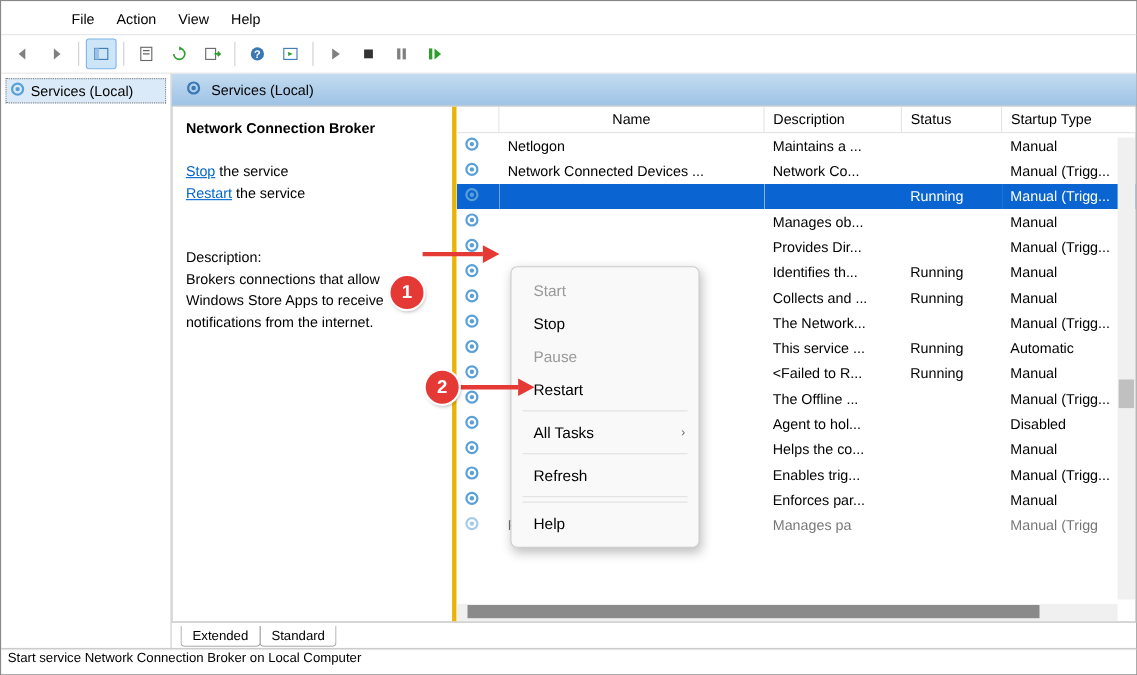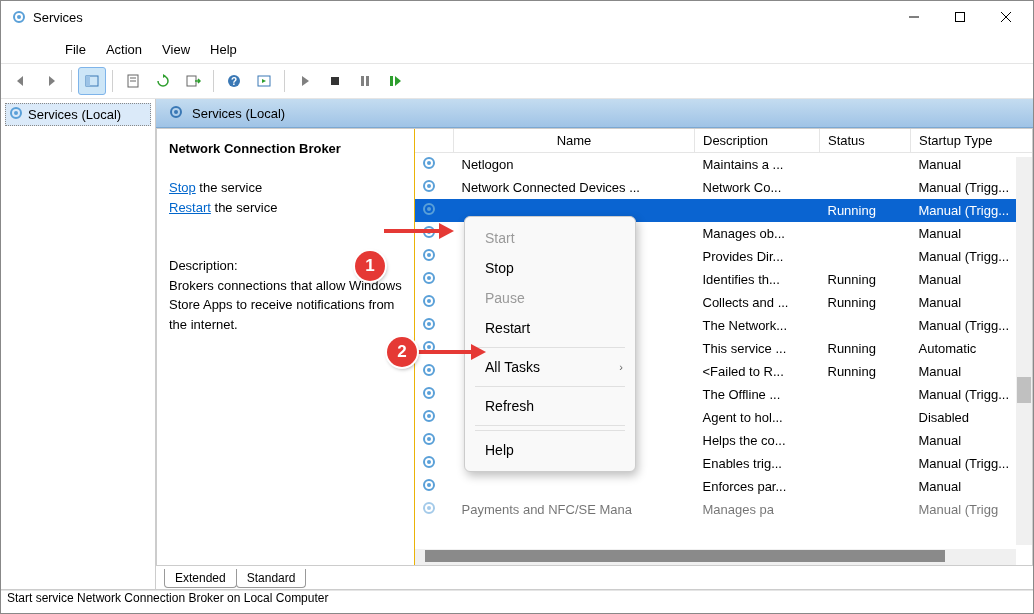--- a/index.html
+++ b/index.html
@@ -19,32 +19,32 @@
   .tbtn{width:26px;height:26px;display:flex;align-items:center;justify-content:center;border:1px solid transparent;border-radius:3px;}
   .tbtn.active{background:#cde6f7;border-color:#7eb4ea;}
   .tsep{width:1px;height:22px;background:#d0d0d0;margin:0 4px;}
   
   .client{flex:1;display:flex;border-bottom:1px solid #ccc;min-height:0;}
   .treepane{width:155px;border-right:1px solid #ccc;padding:4px;box-sizing:border-box;}
   .treeitem{display:flex;align-items:center;gap:4px;background:#dbeaf9;border:1px dotted #888;padding:1px 2px;}
   .rightpane{flex:1;display:flex;flex-direction:column;min-width:0;}
   .svcheader{height:28px;background:#a6c8e8;background:linear-gradient(#c4dcf0,#9fc3e6);display:flex;align-items:center;padding-left:12px;gap:8px;border-bottom:1px solid #7ba7d1;}
   .svcbody{flex:1;display:flex;min-height:0;border:1px solid #ccc;margin:0;}
-  .detailpane{width:258px;border-right:1px solid #eab308;padding:10px 12px;box-sizing:border-box;font-size:13px;line-height:1.5;}
+  .detailpane{width:258px;border-right:4px solid #eab308;padding:10px 12px;box-sizing:border-box;font-size:13px;line-height:1.5;}
   .detailpane b{font-weight:600;}
   .detailpane a{color:#0066cc;text-decoration:underline;}
   .tablepane{flex:1;overflow:hidden;position:relative;}
   table{border-collapse:collapse;width:100%;table-layout:fixed;}
   th{text-align:left;font-weight:400;font-size:13px;padding:4px 8px;border-right:1px solid #e5e5e5;border-bottom:1px solid #e5e5e5;background:#fff;white-space:nowrap;overflow:hidden;text-overflow:ellipsis;}
   td{padding:3px 8px;font-size:13px;white-space:nowrap;overflow:hidden;text-overflow:ellipsis;border:none;}
   tr.sel td{background:#0a64d1;color:#fff;}
   td.iconcell{width:22px;padding:2px 0 2px 6px;}
   .gear{width:16px;height:16px;display:inline-block;}
   
-  .ctxmenu{position:absolute;background:#f9f9f9;border:1px solid #ccc;border-radius:6px;box-shadow:2px 4px 10px rgba(0,0,0,0.25);padding:6px 0;font-size:14px;width:170px;}
+  .ctxmenu{position:absolute;background:#f9f9f9;border:1px solid #ccc;border-radius:6px;box-shadow:2px 4px 10px rgba(0,0,0,0.25);padding:6px 0;font-size:14px;width:170px;margin-top:26px;}
   .ctxitem{padding:7px 20px;white-space:nowrap;position:relative;}
   .ctxitem.disabled{color:#9a9a9a;}
   .ctxitem.bold{font-weight:600;}
   .ctxsep{height:1px;background:#e0e0e0;margin:4px 10px;}
   .ctxarrow{position:absolute;right:12px;top:50%;transform:translateY(-50%);font-size:11px;color:#666;}
   
   .panetabs{height:22px;display:flex;align-items:flex-end;padding-left:8px;font-size:12px;border-top:1px solid #ccc;position:relative;top:-1px;}
   .ptab{padding:2px 10px;border:1px solid #999;border-top:none;border-radius:0 0 4px 4px;margin-right:-1px;background:#fff;}
   .ptab.front{background:#fff;position:relative;z-index:2;}
   
@@ -56,46 +56,20 @@
   .vscroll{position:absolute;right:0;top:28px;bottom:20px;width:16px;background:#f0f0f0;}
   .vthumb{position:absolute;right:1px;width:14px;background:#c0c0c0;}
   .hscroll{position:absolute;left:0;right:16px;bottom:0;height:16px;background:#f0f0f0;}
   .hthumb{position:absolute;top:1px;height:12px;background:#8a8a8a;}
 </style>
 </head>
 <body>
 
 <div class="window">
 
-  <div class="titlebar">
-    <span class="icon">
-      <svg viewBox="0 0 16 16">
-          <circle cx="8" cy="8" r="5" fill="none" stroke="#5aa0d8" stroke-width="2"></circle>
-          <circle cx="8" cy="8" r="2" fill="#5aa0d8"></circle>
-        </svg>
-    </span>
-    <span class="title">Services</span>
-    <span class="spacer"></span>
-    <div class="winbtn">
-        <svg viewBox="0 0 12 12">
-          <line x1="1" y1="6" x2="11" y2="6"></line>
-        </svg>
-      </div>
-    <div class="winbtn">
-        <svg viewBox="0 0 12 12">
-          <rect x="1.5" y="1.5" width="9" height="9"></rect>
-        </svg>
-      </div>
-    <div class="winbtn">
-        <svg viewBox="0 0 12 12">
-          <line x1="1" y1="1" x2="11" y2="11"></line>
-          <line x1="11" y1="1" x2="1" y2="11"></line>
-        </svg>
-      </div>
-  </div>
 
   <div class="menubar">
     <div class="menuitem">File</div>
     <div class="menuitem">Action</div>
     <div class="menuitem">View</div>
     <div class="menuitem">Help</div>
   </div>
 
   <div class="toolbar">
     <div class="tbtn">

